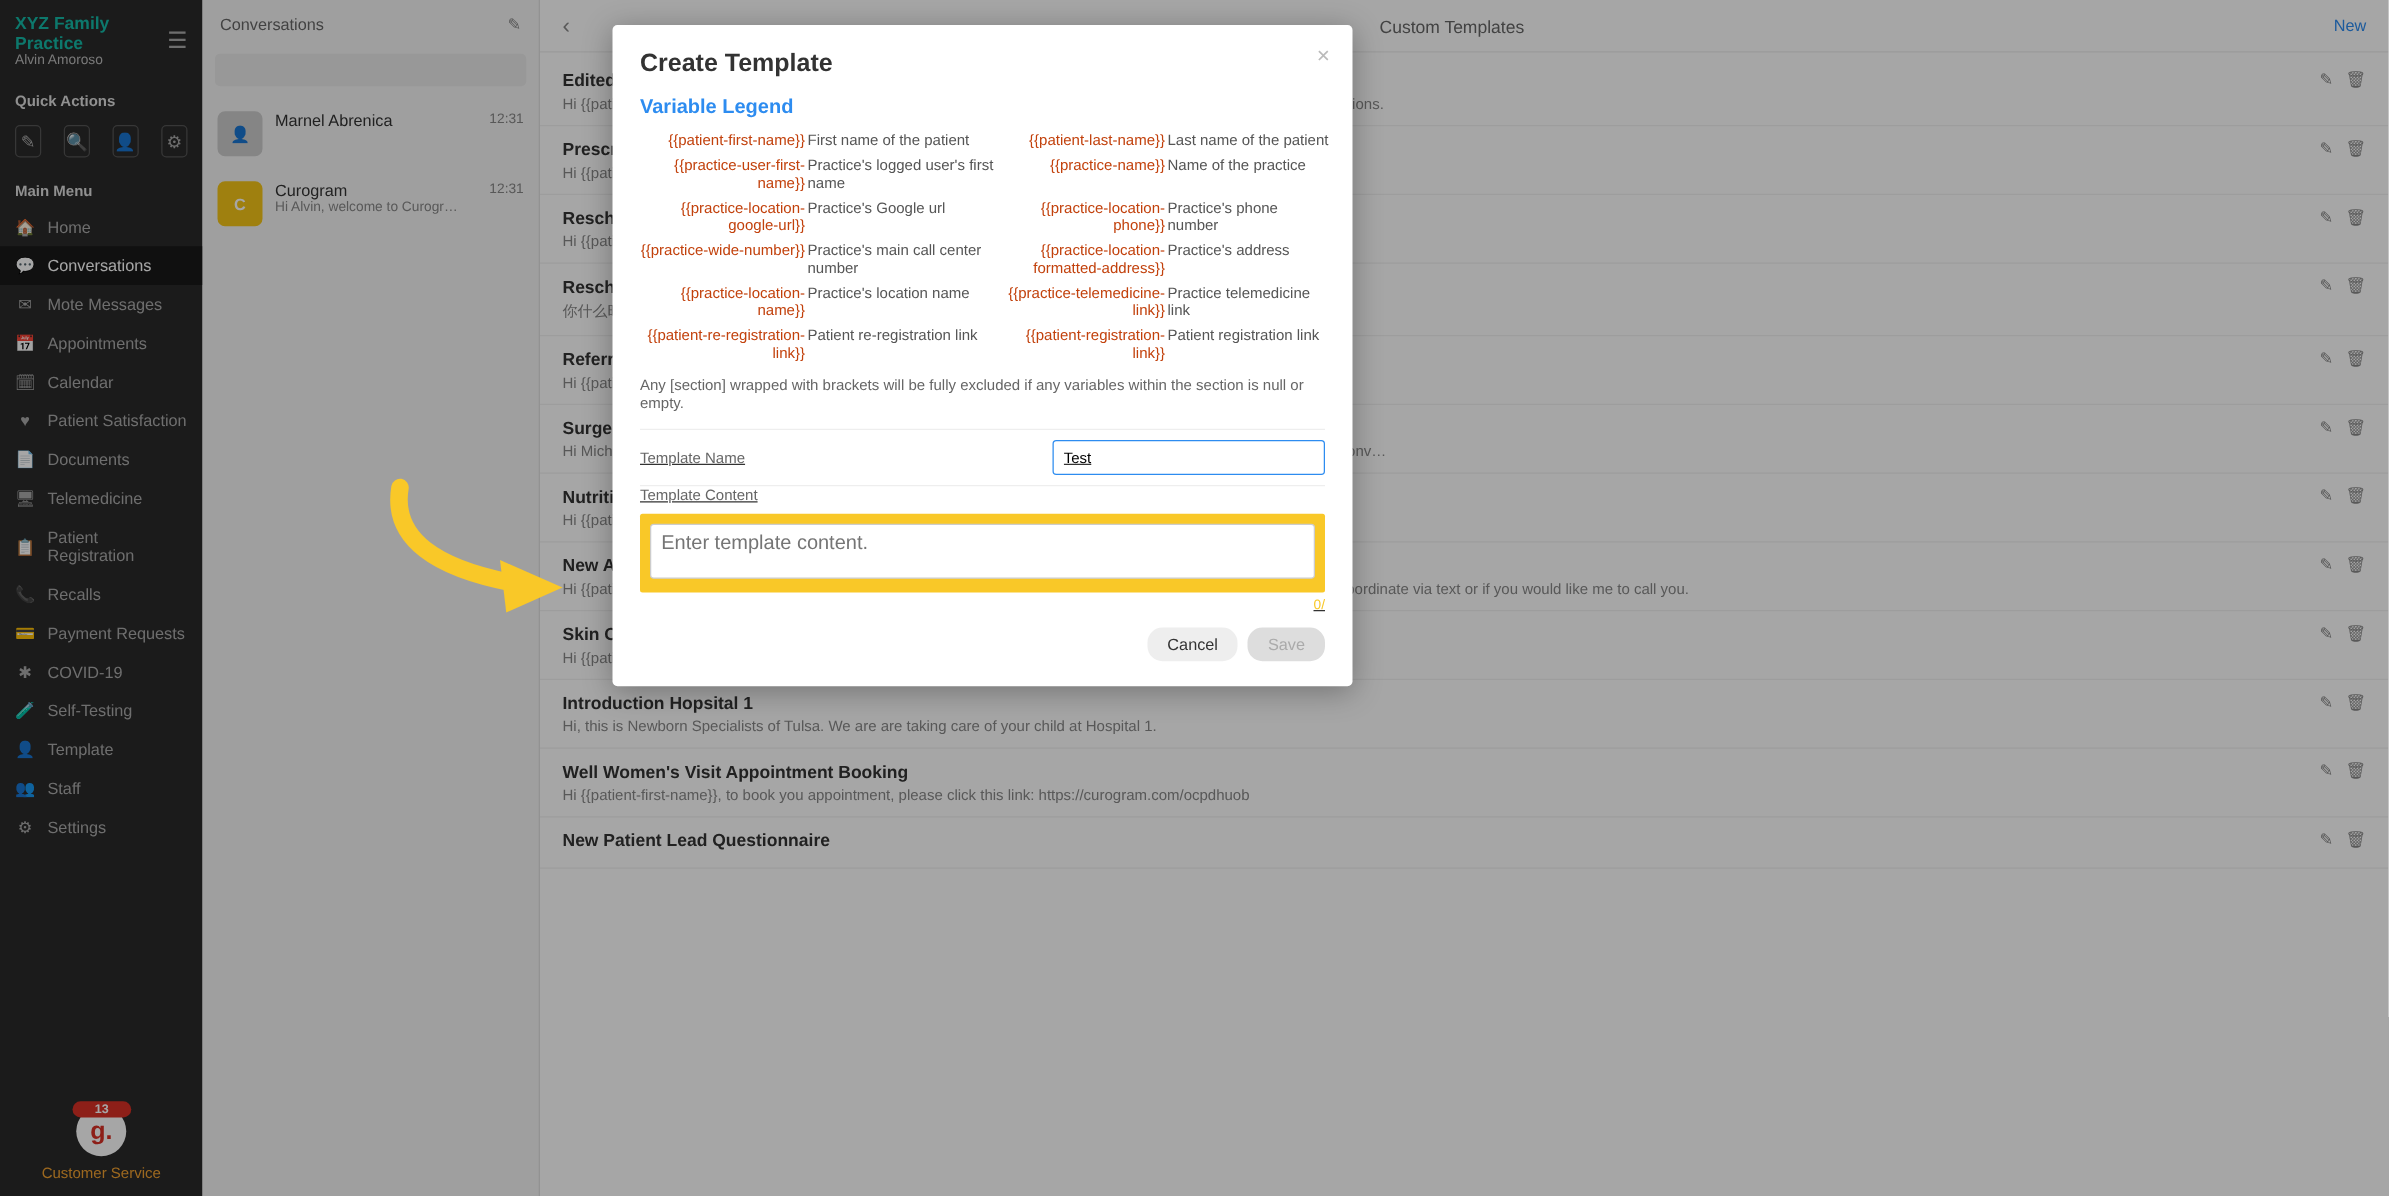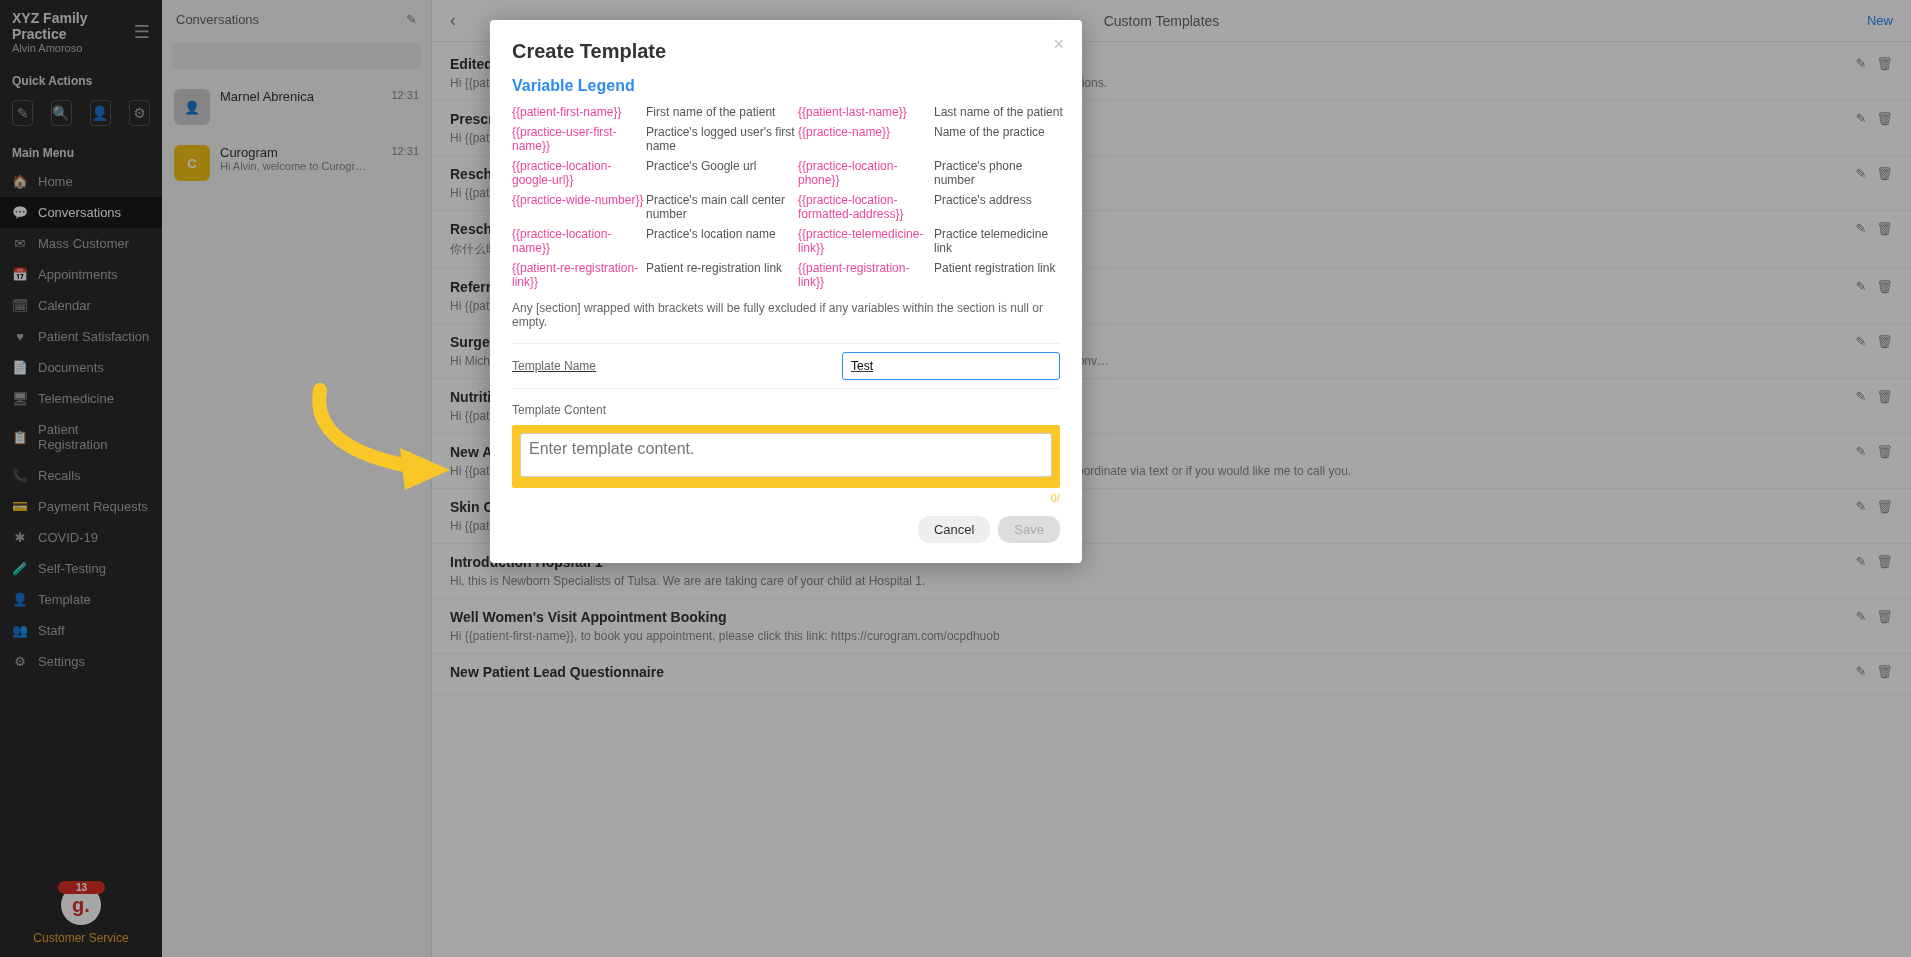--- a/index.html
+++ b/index.html
@@ -1,19 +1,19 @@
 <!DOCTYPE html>
 <html><head>
 <meta charset="utf-8">
 <style>
 * { box-sizing: border-box; margin: 0; padding: 0; }
 body { font-family: -apple-system, BlinkMacSystemFont, "Segoe UI", Helvetica, Arial, sans-serif; font-size: 13px; color: #333; background: #fff; overflow: hidden; width: 1911px; height: 957px; position: relative; }
 .sidebar { position: absolute; left: 0; top: 0; width: 162px; height: 957px; background: #2a2a2a; color: #aaa; display: flex; flex-direction: column; }
 .sidebar-header { padding: 10px 12px; display: flex; align-items: center; justify-content: space-between; }
-.practice-name { font-size: 14px; font-weight: 600; color: #e5e5e5; }
+.practice-name { font-size: 14px; font-weight: 600; color: #14b8a6; }
 .user-name { font-size: 11px; color: #bbb; }
 .hamburger { color: #aaa; font-size: 18px; }
 .section-title { padding: 10px 12px 6px; font-size: 12px; font-weight: 600; color: #ddd; }
 .qa-row { display: flex; gap: 18px; padding: 6px 12px 10px; }
 .qa-icon { width: 26px; height: 26px; border: 1px solid #555; border-radius: 4px; display: flex; align-items: center; justify-content: center; color: #aaa; font-size: 14px; }
 .menu-item { padding: 8px 12px; display: flex; align-items: center; gap: 10px; font-size: 13px; color: #aaa; cursor: pointer; }
 .menu-item.active { background: #1a1a1a; color: #fff; }
 .menu-icon { width: 16px; text-align: center; }
 .sidebar-footer { margin-top: auto; padding: 12px; text-align: center; }
 .g-badge { width: 40px; height: 40px; border-radius: 50%; background: #fff; display: inline-flex; align-items: center; justify-content: center; position: relative; font-weight: bold; color: #d93025; font-size: 20px; }
@@ -40,27 +40,27 @@
 .tpl-row { padding: 10px 18px; border-bottom: 1px solid #f2f2f2; position: relative; }
 .tpl-title { font-weight: 600; color: #333; font-size: 14px; margin-bottom: 4px; }
 .tpl-preview { font-size: 12px; color: #888; white-space: nowrap; overflow: hidden; text-overflow: ellipsis; max-width: 1280px; }
 .tpl-actions { position: absolute; right: 18px; top: 10px; display: flex; gap: 10px; color: #888; }
 .overlay { position: absolute; inset: 0; background: rgba(0,0,0,0.35); }
 .modal { position: absolute; left: 490px; top: 20px; width: 592px; background: #fff; border-radius: 4px; box-shadow: 0 4px 24px rgba(0,0,0,0.3); padding: 20px 22px; }
 .modal h2 { font-size: 20px; font-weight: 700; color: #333; margin-bottom: 14px; }
 .close-x { position: absolute; top: 14px; right: 18px; color: #bbb; font-size: 18px; cursor: pointer; }
 .legend-title { color: #2d8cf0; font-size: 16px; font-weight: 600; margin-bottom: 10px; }
 .legend-grid { display: grid; grid-template-columns: 132px 150px 134px 130px; column-gap: 2px; row-gap: 6px; font-size: 12px; margin-bottom: 12px; }
-.var-key { color: #ec4899; word-break: break-word; }
+.var-key { color: #c2410c; word-break: break-word; text-align: right; }
 .var-desc { color: #555; }
 .legend-note { font-size: 12px; color: #666; margin: 10px 0 14px; }
 .form-row { display: flex; align-items: center; padding: 8px 0; border-top: 1px solid #eee; font-size: 12px; text-decoration: underline; }
 .form-label { width: 330px; color: #666; }
 .form-row input[type=text] { flex: 1; padding: 6px 8px; border: 1px solid #2d8cf0; border-radius: 3px; font-size: 12px; outline: none; }
-.content-block { border-top: 1px solid #eee; padding-top: 14px; }
+.content-block { border-top: 1px solid #eee; padding-top: 0; text-decoration: underline; }
 .content-label { font-size: 12px; color: #666; margin-bottom: 8px; }
 .highlight-wrap { background: #f9c828; padding: 8px; border-radius: 2px; }
 .content-textarea { width: 100%; height: 44px; padding: 6px 8px; border: 1px solid #ccc; border-radius: 3px; font-size: 16px; resize: none; font-family: inherit; background: #fff; }
 .char-count { text-align: right; font-size: 11px; color: #f9c828; margin-top: 4px; }
 .modal-actions { display: flex; justify-content: flex-end; gap: 8px; margin-top: 12px; }
 .btn { padding: 6px 16px; border-radius: 12px; font-size: 13px; border: none; cursor: pointer; }
 .btn-cancel { background: #eee; color: #333; }
 .btn-save { background: #ddd; color: #aaa; }
 .arrow-annot { position: absolute; left: 300px; top: 380px; width: 180px; height: 120px; pointer-events: none; }
 </style>
@@ -87,21 +87,21 @@
       <div class="menu-item">
         <span class="menu-icon">🏠</span>
         <span>Home</span>
       </div>
       <div class="menu-item active">
         <span class="menu-icon">💬</span>
         <span>Conversations</span>
       </div>
       <div class="menu-item">
         <span class="menu-icon">✉</span>
-        <span>Mass Customer</span>
+        <span>Mote Messages</span>
       </div>
       <div class="menu-item">
         <span class="menu-icon">📅</span>
         <span>Appointments</span>
       </div>
       <div class="menu-item">
         <span class="menu-icon">🗓</span>
         <span>Calendar</span>
       </div>
       <div class="menu-item">

